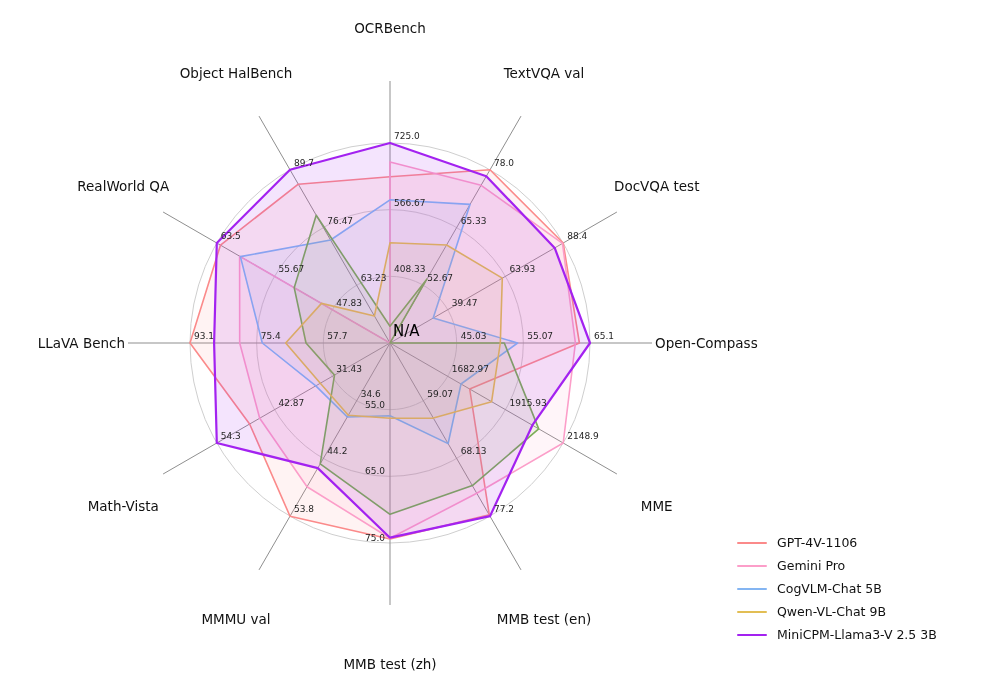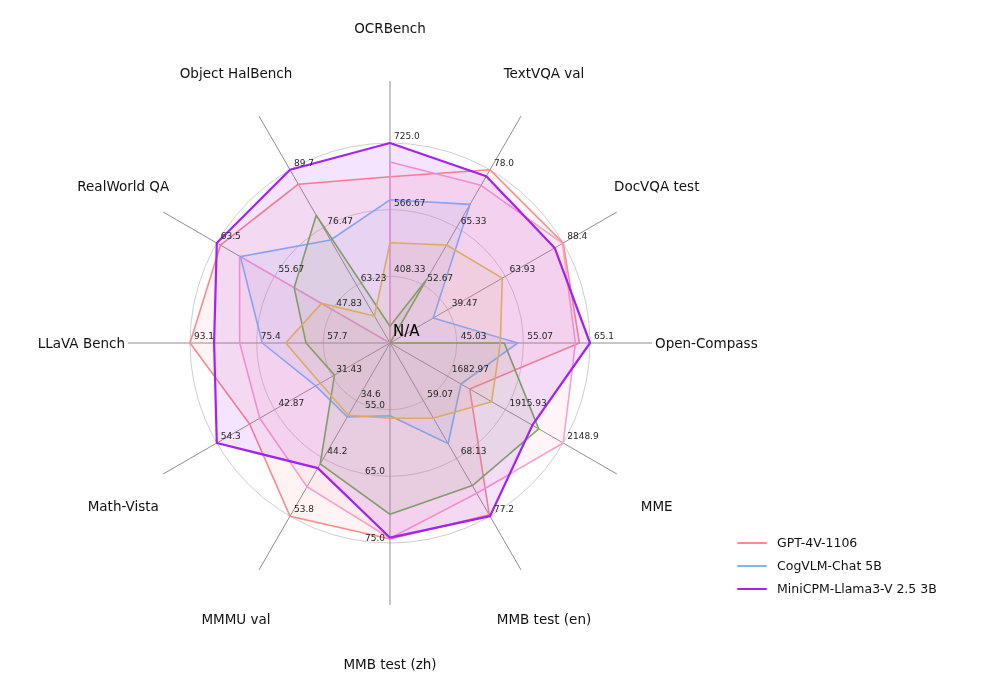--- a/index.html
+++ b/index.html
@@ -115,21 +115,29 @@
       <text x="123.26417563439293" y="190.99999999999997" text-anchor="middle" font-size="13.5" fill="#111111">RealWorld QA</text>
       <text x="235.99999999999986" y="78.26417563439298" text-anchor="middle" font-size="13.5" fill="#111111">Object HalBench</text>
     </svg>
 
   <div class="legend">
     <div class="legend-item">
       <span class="swatch" style="background: rgb(251, 138, 138);"></span>
       <span class="legend-label">GPT-4V-1106</span>
     </div>
     <div class="legend-item">
+      <span class="swatch" style="background: rgb(252, 158, 201);"></span>
+      <span class="legend-label">Gemini Pro</span>
+    </div>
+    <div class="legend-item">
       <span class="swatch" style="background: rgb(132, 181, 242);"></span>
       <span class="legend-label">CogVLM-Chat 5B</span>
+    </div>
+    <div class="legend-item">
+      <span class="swatch" style="background: rgb(226, 190, 84);"></span>
+      <span class="legend-label">Qwen-VL-Chat 9B</span>
     </div>
     <div class="legend-item">
       <span class="swatch" style="background: rgb(163, 34, 240);"></span>
       <span class="legend-label">MiniCPM-Llama3-V 2.5 3B</span>
     </div>
   </div>
 </div>
 
 </body></html>

